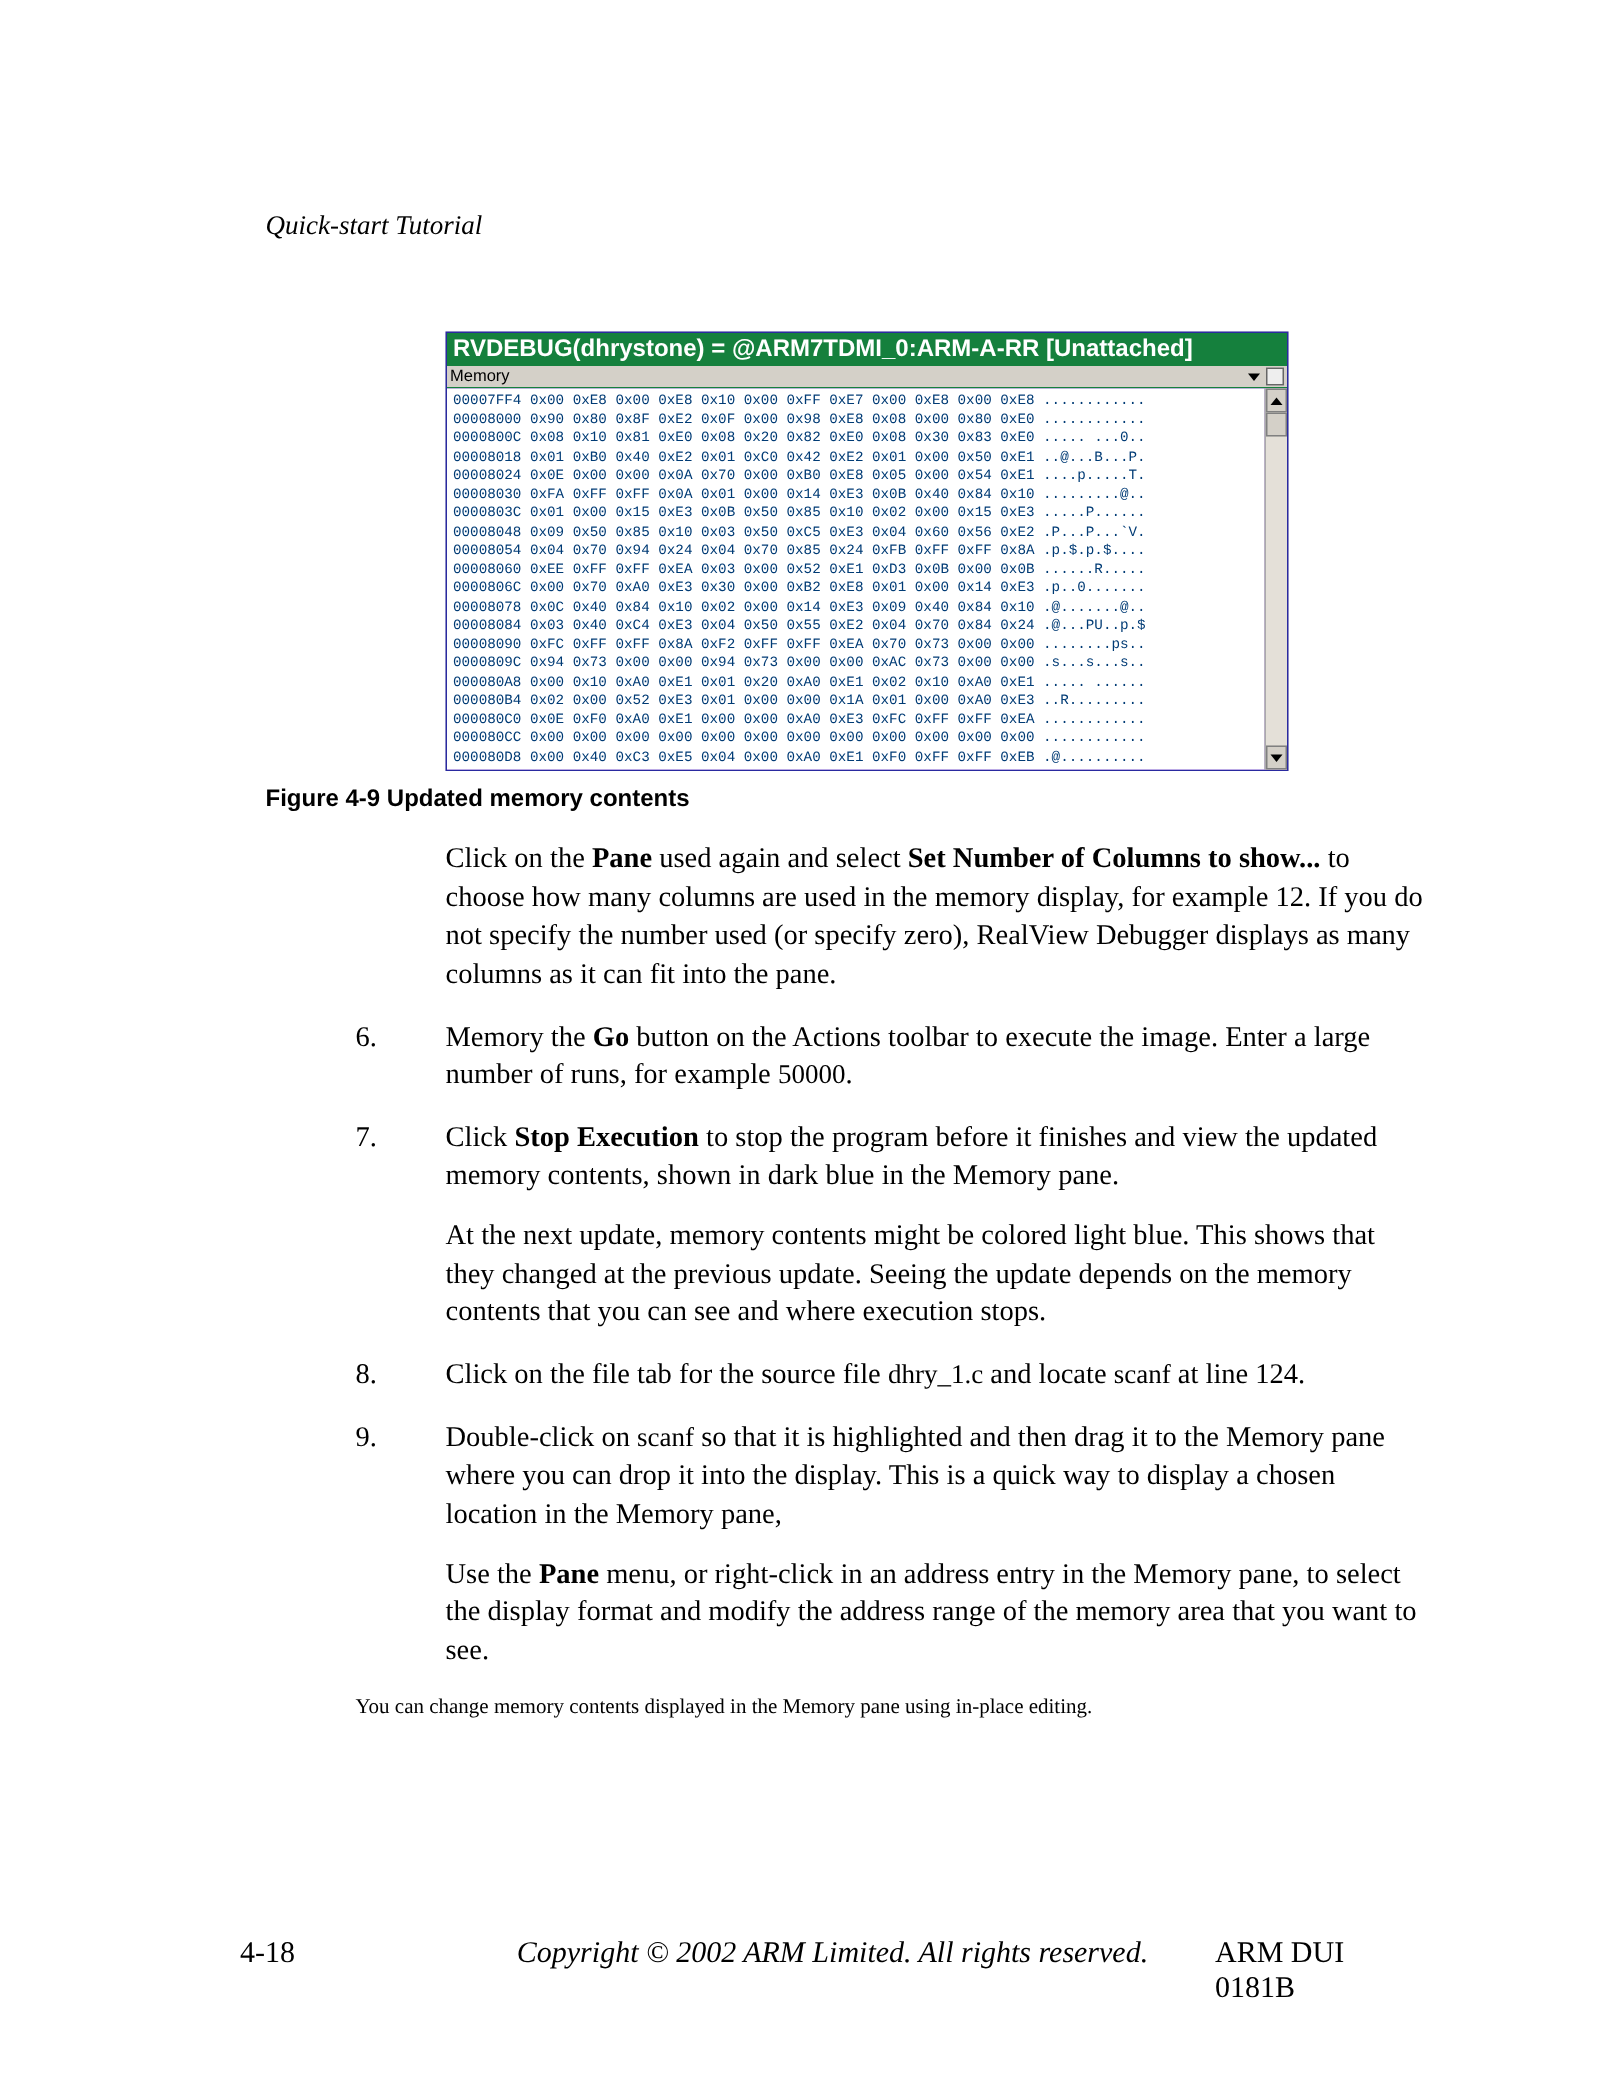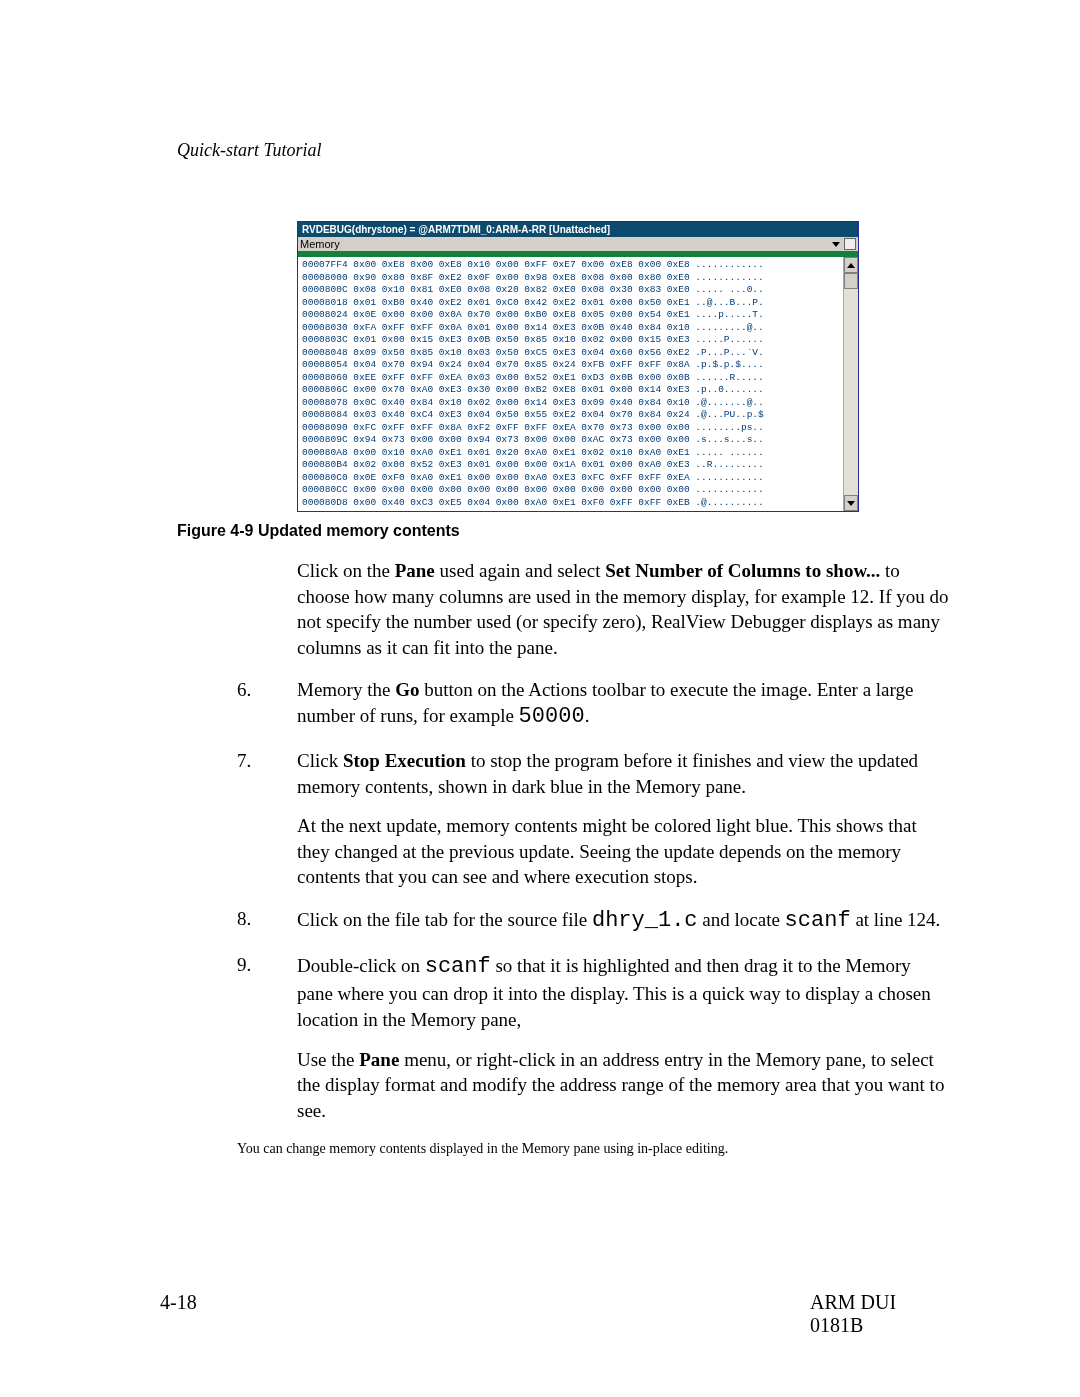--- a/index.html
+++ b/index.html
@@ -26,31 +26,31 @@
     margin-bottom: 8px;
   }
   .memwin {
     width: 560px;
     border: 1px solid #2a2aa0;
     background: #d9d9d9;
     font-family: Verdana, Geneva, sans-serif;
     font-size: 10px;
   }
   .memwin-title {
-    background: #0c4a6e;
+    background: #15803d;
     color: #fff;
     font-weight: bold;
     padding: 2px 4px;
-    font-size: 10px;
+    font-size: 16px;
     font-family: Tahoma, Verdana, sans-serif;
     white-space: nowrap;
   }
   .memwin-bar {
     background: #d4d0c8;
-    border-bottom: 6px solid #15803d;
+    border-bottom: 1px solid #15803d;
     display: flex;
     align-items: center;
     justify-content: space-between;
     padding: 1px 2px;
     font-size: 11px;
     font-family: Tahoma, Verdana, sans-serif;
   }
   .memwin-bar-right { display:flex; align-items:center; gap:4px; }
   .tri-down {
     width: 0; height: 0;
@@ -130,21 +130,21 @@
     display: flex;
     margin-bottom: 16px;
   }
   ol.steps > li > .num {
     width: 60px;
     flex-shrink: 0;
   }
   ol.steps > li > .step-body { flex: 1; }
   ol.steps > li > .step-body p { margin: 0 0 14px 0; }
   ol.steps > li > .step-body p:last-child { margin-bottom: 0; }
-  .mono { font-family: Liberation Mono, monospace; font-size: 22px; }
+  .mono { font-family: Liberation Serif, serif; font-size: 18px; }
   .closing {
     font-size: 14px;
     line-height: 1.35;
     margin-left: 60px;
   }
   .footer {
     position: absolute;
     bottom: 60px;
     left: 160px;
     right: 130px;
@@ -257,14 +257,15 @@
         </p>
       </div>
     </li>
   </ol>
 
   <p class="closing">You can change memory contents displayed in the Memory pane using in-place editing.</p>
 </div>
 
 <div class="footer">
   <span class="left">4-18</span>
+  <span class="center">Copyright © 2002 ARM Limited. All rights reserved.</span>
   <span class="right">ARM DUI 0181B</span>
 </div>
 
 </body></html>

